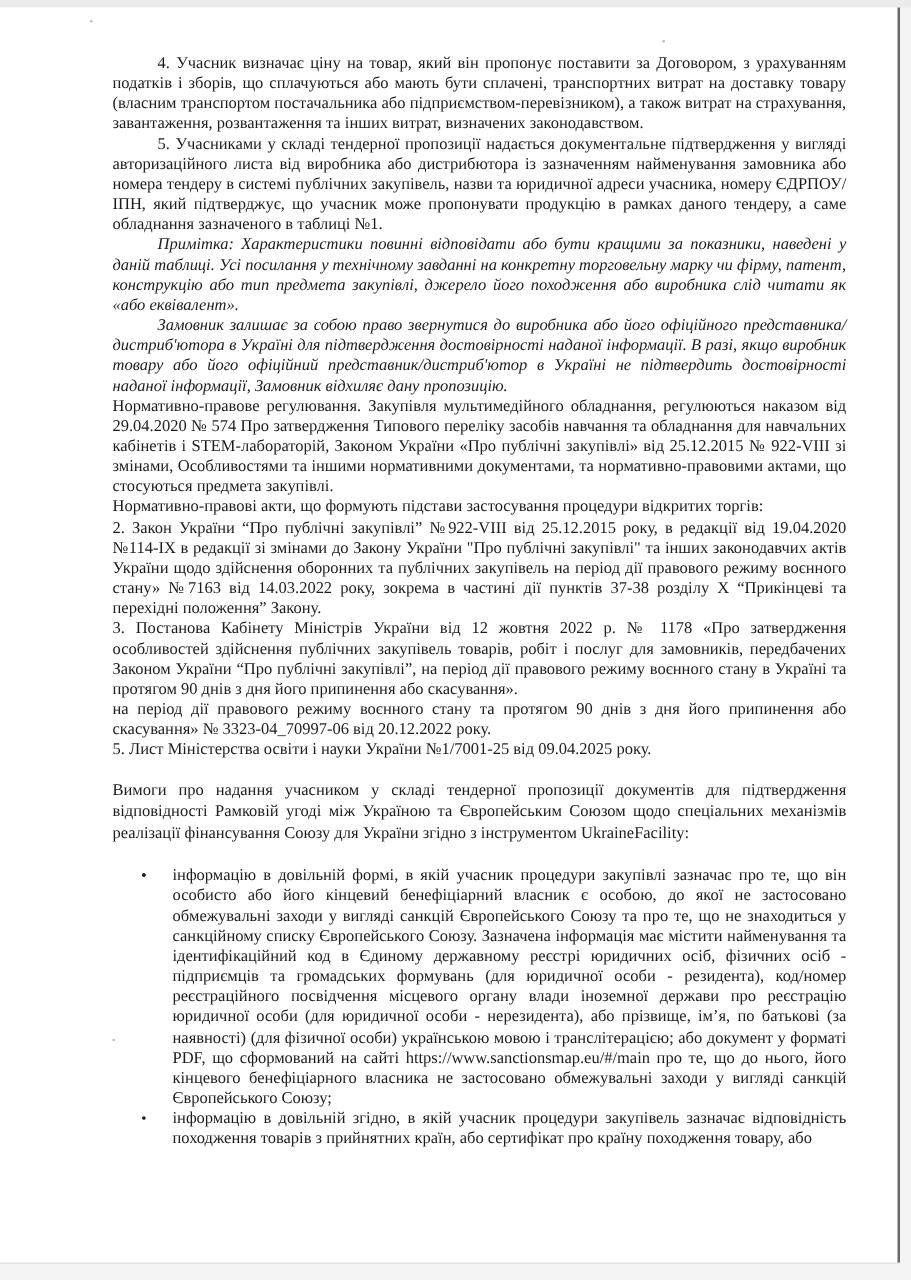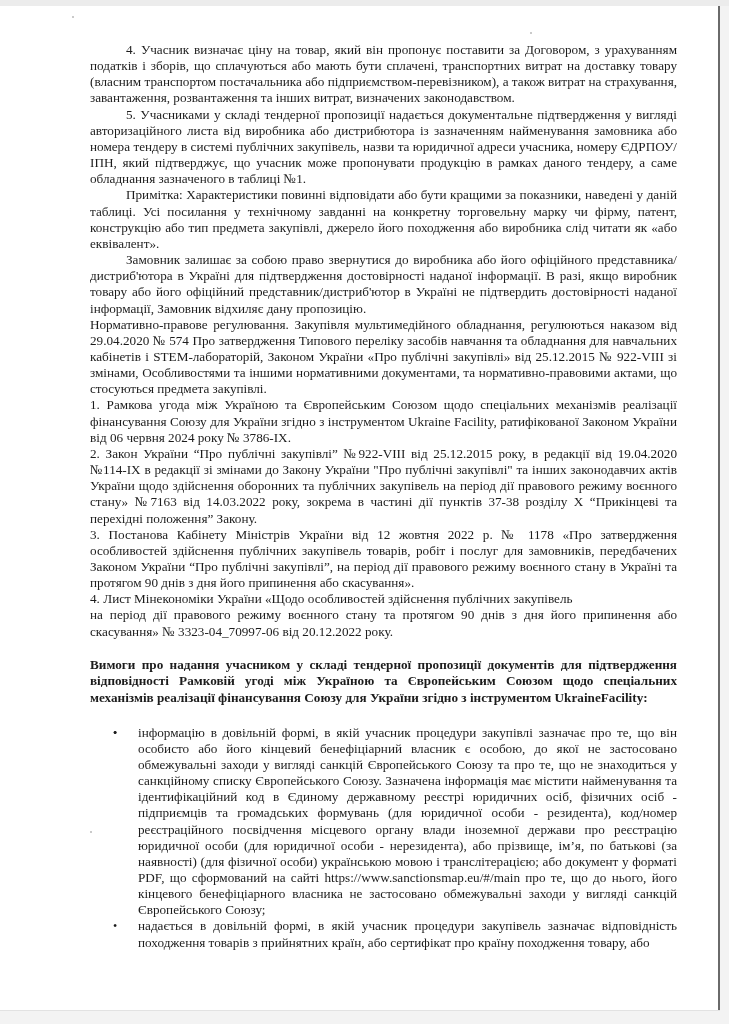--- a/index.html
+++ b/index.html
@@ -20,23 +20,23 @@
       position: absolute; left: 0; top: 0; width: 729px; height: 6px;
       background: #ececec;
     }
     .content {
       position: absolute; left: 90px; top: 36px; width: 587px;
       font-size: 13.2px; line-height: 16.15px;
       text-align: justify;
     }
     .content p { margin: 0; }
     .indent { text-indent: 36px; }
-    .italic { }
+    .italic { font-style: italic; }
     .heading {
-      font-weight: bold; margin-top: 17px !important;
+      font-weight: normal; margin-top: 17px !important;
       line-height: 16.6px;
     }
     ul.reqs {
       list-style: none; margin: 18px 0 0 0; padding: 0 0 0 48px;
     }
     ul.reqs li { position: relative; margin: 0; }
     ul.reqs li .bullet {
       position: absolute; left: -25px; top: 0;
       font-size: 12px;
     }
@@ -51,35 +51,35 @@
   <span class="speck" style="left:530px;top:26px;"></span>
   <span class="speck" style="left:244px;top:726px;"></span>
   <span class="speck" style="left:90px;top:825px;"></span>
 
   <div class="content">
     <p class="indent">4. Учасник визначає ціну на товар, який він пропонує поставити за Договором, з урахуванням податків і зборів, що сплачуються або мають бути сплачені, транспортних витрат на доставку товару (власним транспортом постачальника або підприємством-перевізником), а також витрат на страхування, завантаження, розвантаження та інших витрат, визначених законодавством.</p>
     <p class="indent">5. Учасниками у складі тендерної пропозиції надається документальне підтвердження у вигляді авторизаційного листа від виробника або дистрибютора із зазначенням найменування замовника або номера тендеру в системі публічних закупівель, назви та юридичної адреси учасника, номеру ЄДРПОУ/ІПН, який підтверджує, що учасник може пропонувати продукцію в рамках даного тендеру, а саме обладнання зазначеного в таблиці №1.</p>
     <p class="indent italic">Примітка: Характеристики повинні відповідати або бути кращими за показники, наведені у даній таблиці. Усі посилання у технічному завданні на конкретну торговельну марку чи фірму, патент, конструкцію або тип предмета закупівлі, джерело його походження або виробника слід читати як «або еквівалент».</p>
     <p class="indent italic">Замовник залишає за собою право звернутися до виробника або його офіційного представника/дистриб'ютора в Україні для підтвердження достовірності наданої інформації. В разі, якщо виробник товару або його офіційний представник/дистриб'ютор в Україні не підтвердить достовірності наданої інформації, Замовник відхиляє дану пропозицію.</p>
     <p>Нормативно-правове регулювання. Закупівля мультимедійного обладнання, регулюються наказом від 29.04.2020 № 574 Про затвердження Типового переліку засобів навчання та обладнання для навчальних кабінетів і STEM-лабораторій, Законом України «Про публічні закупівлі» від 25.12.2015 № 922-VIII зі змінами, Особливостями та іншими нормативними документами, та нормативно-правовими актами, що стосуються предмета закупівлі.</p>
-    <p>1. Рамкова угода між Україною та Європейським Союзом щодо спеціальних механізмів реалізації фінансування Союзу для України згідно з інструментом Ukraine Facility, ратифікованої Законом України від 06 червня 2024 року № 3786-IX.</p>
+    <p>Нормативно-правові акти, що формують підстави застосування процедури відкритих торгів:</p>
     <p>2. Закон України “Про публічні закупівлі” №922-VIII від 25.12.2015 року, в редакції від 19.04.2020 №114-IX в редакції зі змінами до Закону України "Про публічні закупівлі" та інших законодавчих актів України щодо здійснення оборонних та публічних закупівель на період дії правового режиму воєнного стану» №7163 від 14.03.2022 року, зокрема в частині дії пунктів 37-38 розділу X “Прикінцеві та перехідні положення” Закону.</p>
     <p>3. Постанова Кабінету Міністрів України від 12 жовтня 2022 р. № 1178 «Про затвердження особливостей здійснення публічних закупівель товарів, робіт і послуг для замовників, передбачених Законом України “Про публічні закупівлі”, на період дії правового режиму воєнного стану в Україні та протягом 90 днів з дня його припинення або скасування».</p>
-    <p>4. Лист Мінекономіки України «Щодо особливостей здійснення публічних закупівель</p>
     <p>на період дії правового режиму воєнного стану та протягом 90 днів з дня його припинення або скасування» № 3323-04_70997-06 від 20.12.2022 року.</p>
+    <p>5. Лист Міністерства освіти і науки України №1/7001-25 від 09.04.2025 року.</p>
 
     <p class="heading">Вимоги про надання учасником у складі тендерної пропозиції документів для  підтвердження відповідності Рамковій угоді між Україною та Європейським Союзом щодо спеціальних механізмів реалізації фінансування Союзу для України згідно з інструментом UkraineFacility:</p>
 
     <ul class="reqs">
       <li>
         <span class="bullet">•</span>
       </li>
       <li>
         <span class="bullet">•</span>
         <span>інформацію в довільній формі, в якій учасник процедури закупівлі зазначає про те, що він особисто або його кінцевий бенефіціарний власник є особою, до якої не застосовано обмежувальні заходи у вигляді санкцій Європейського Союзу та про те, що не знаходиться у санкційному списку Європейського Союзу. Зазначена інформація має містити найменування та ідентифікаційний код в Єдиному державному реєстрі юридичних осіб, фізичних осіб - підприємців та громадських формувань (для юридичної особи - резидента), код/номер реєстраційного посвідчення місцевого органу влади іноземної держави про реєстрацію юридичної особи (для юридичної особи - нерезидента), або прізвище, ім’я, по батькові (за наявності) (для фізичної особи) українською мовою і транслітерацією;  або документ у форматі PDF, що сформований на сайті https://www.sanctionsmap.eu/#/main про те, що до нього, його кінцевого бенефіціарного власника не застосовано обмежувальні заходи у вигляді санкцій Європейського Союзу;</span>
       </li>
       <li>
         <span class="bullet">•</span>
-        <span>надається в довільній формі, в якій учасник процедури закупівель зазначає відповідність походження товарів з прийнятних країн, або сертифікат про країну походження товару, або</span>
+        <span>інформацію в довільній згідно, в якій учасник процедури закупівель зазначає відповідність походження товарів з прийнятних країн, або сертифікат про країну походження товару, або</span>
       </li>
     </ul>
   </div>
 </div>
 
 </body></html>

